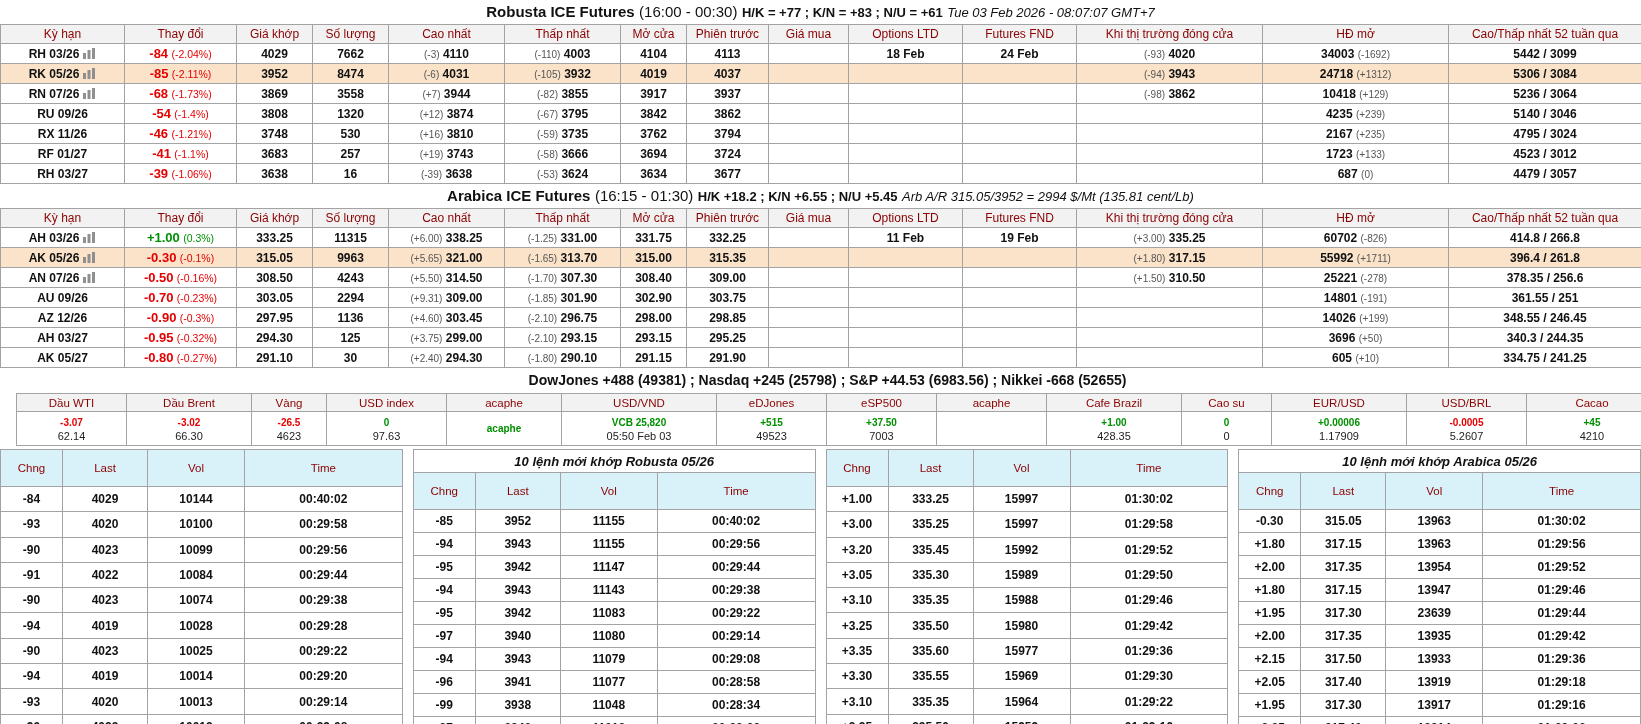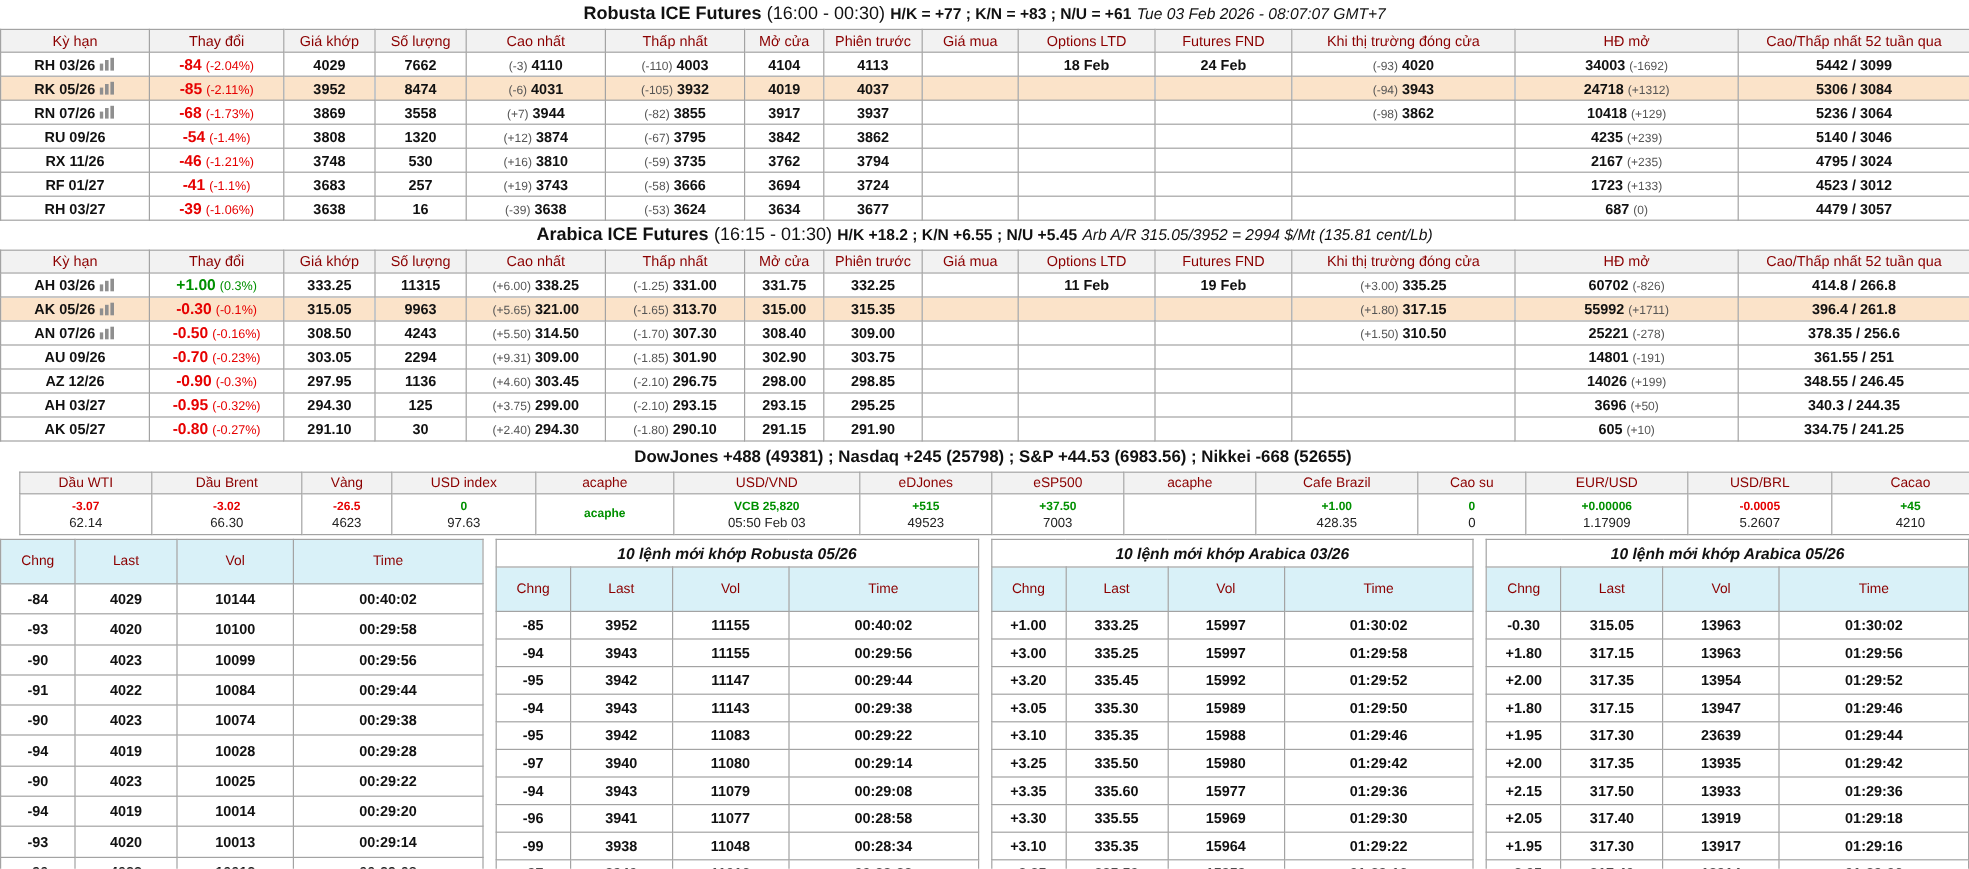--- a/index.html
+++ b/index.html
@@ -749,23 +749,20 @@
 
     <table class="ord">
       <colgroup>
           <col class="o1">
           <col class="o2">
           <col class="o3">
           <col class="o4">
         </colgroup>
       <thead>
         <tr>
-            <td class="otitle" colspan="4">10 lệnh mới khớp Arabica 03/26</td>
-          </tr>
-        <tr>
             <th>Chng</th>
             <th>Last</th>
             <th>Vol</th>
             <th>Time</th>
           </tr>
       </thead>
       <tbody>
 
       <tr>
           <td class="cell">+1.00</td>

